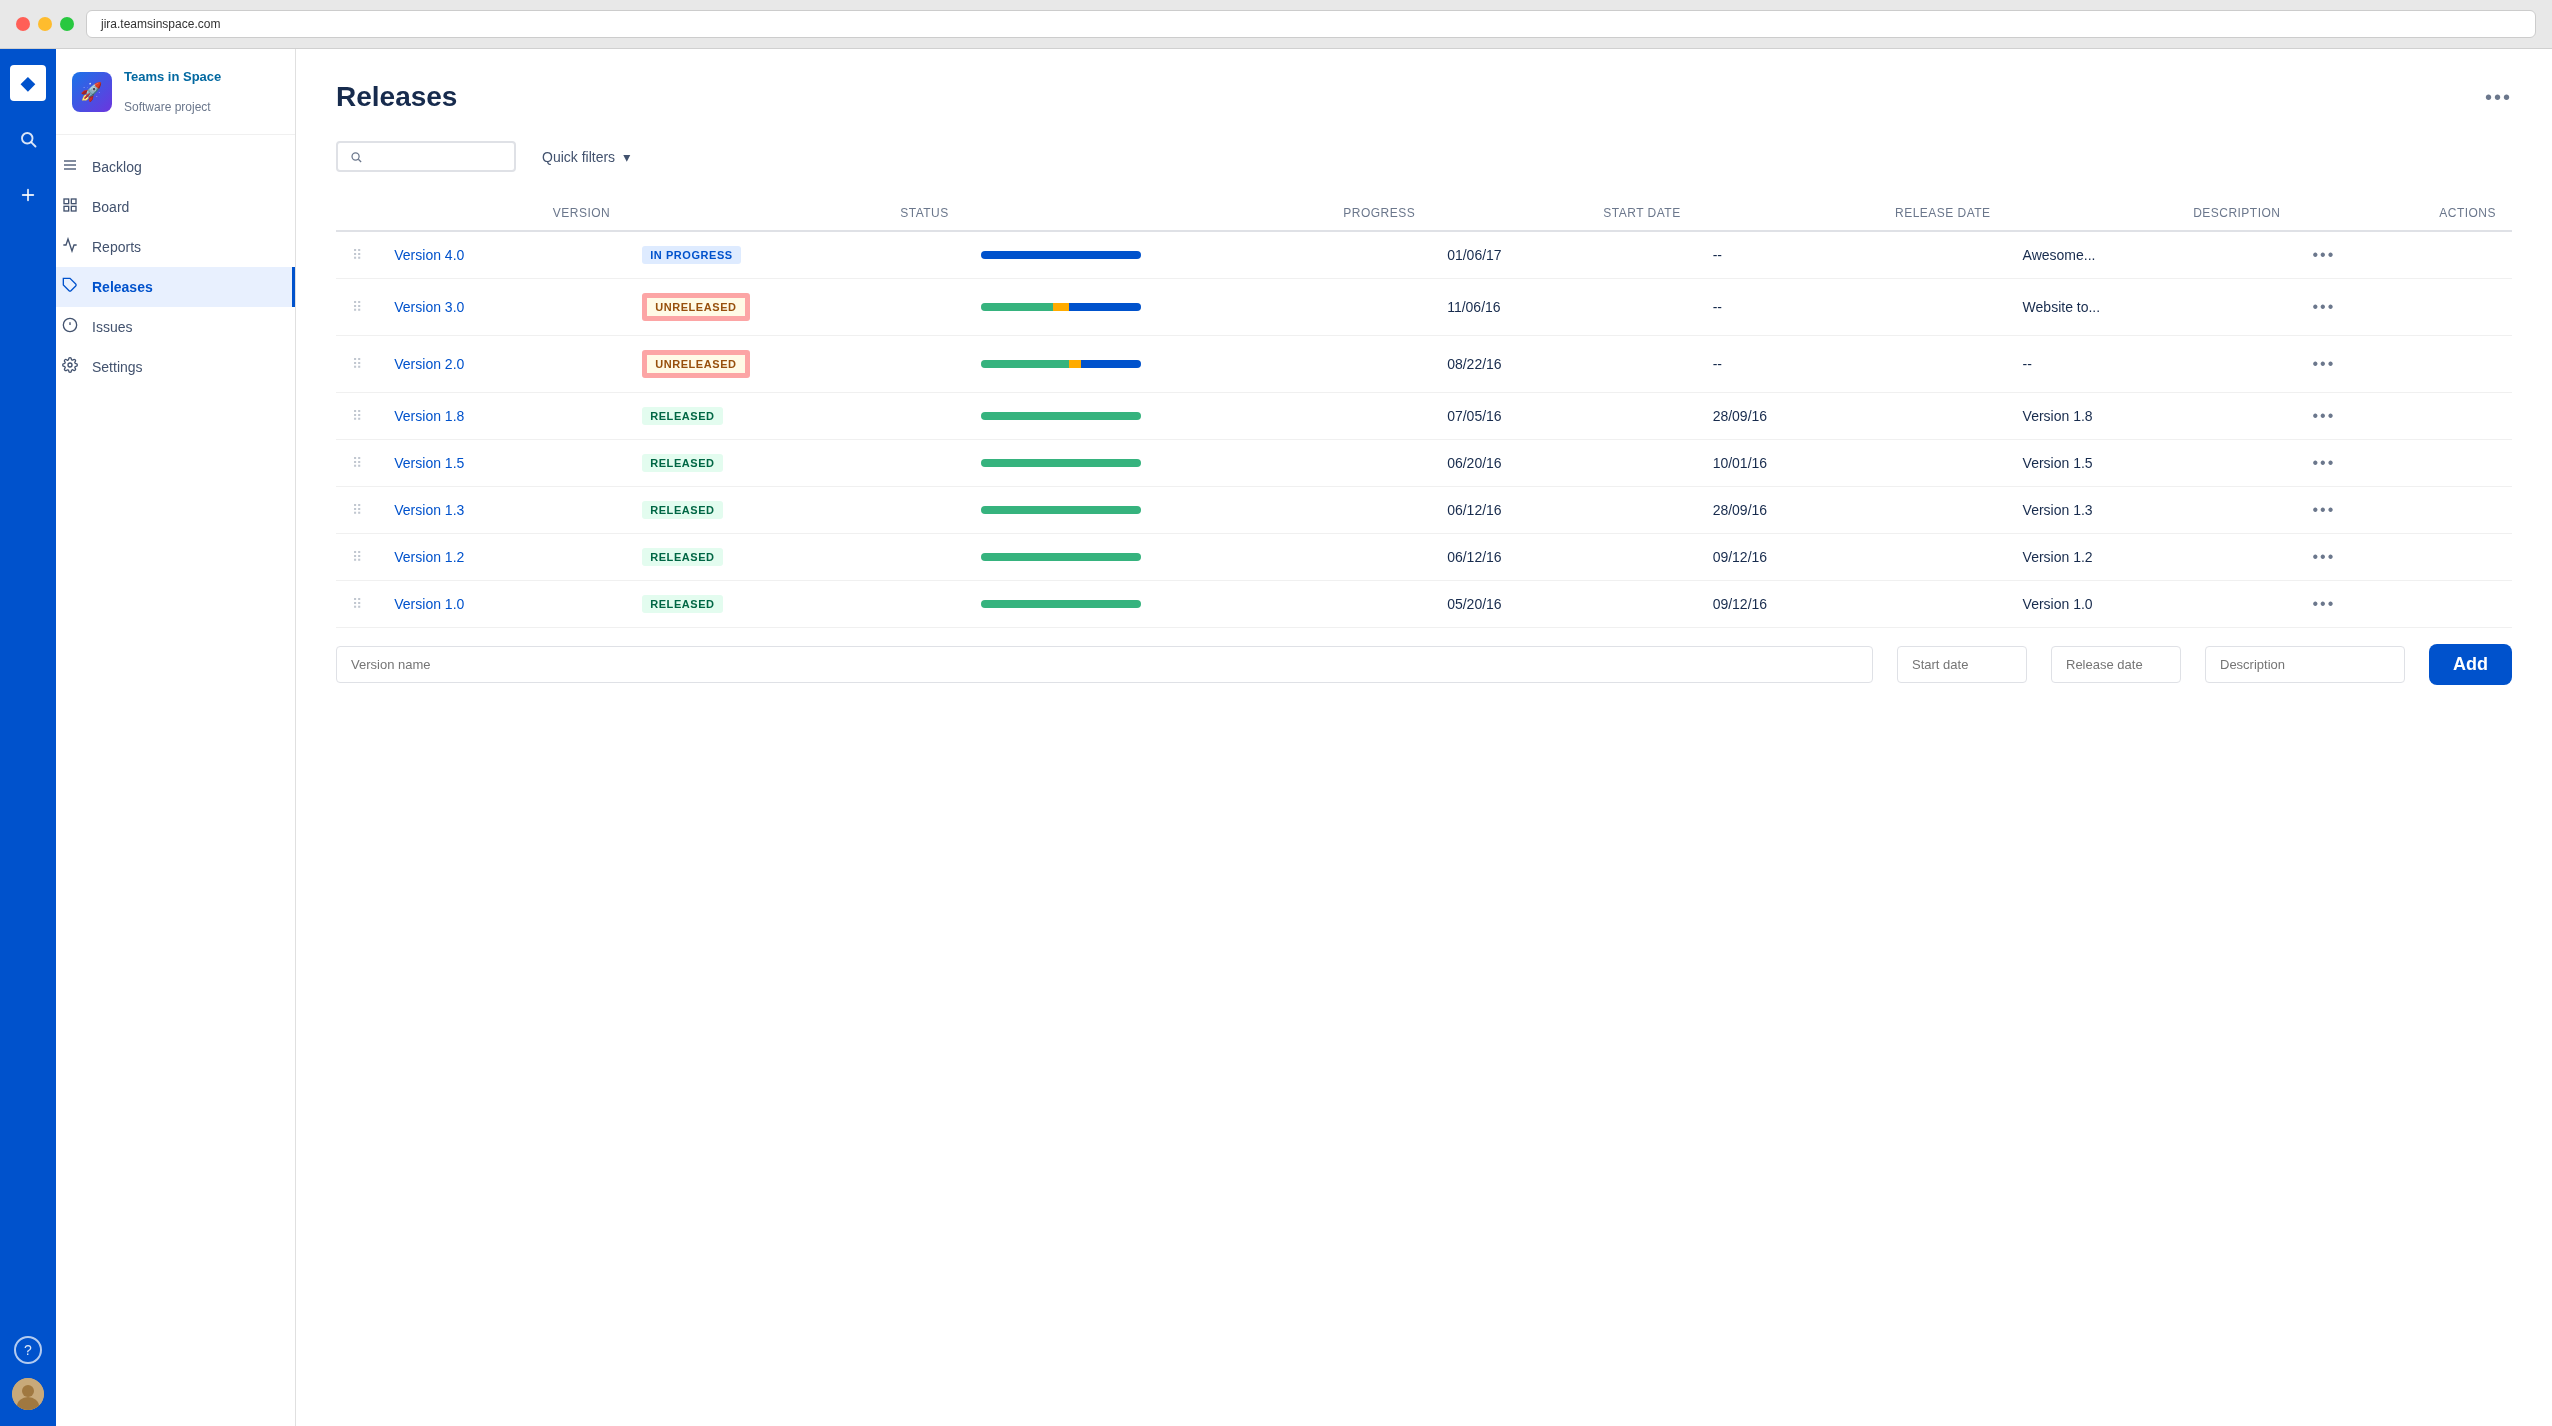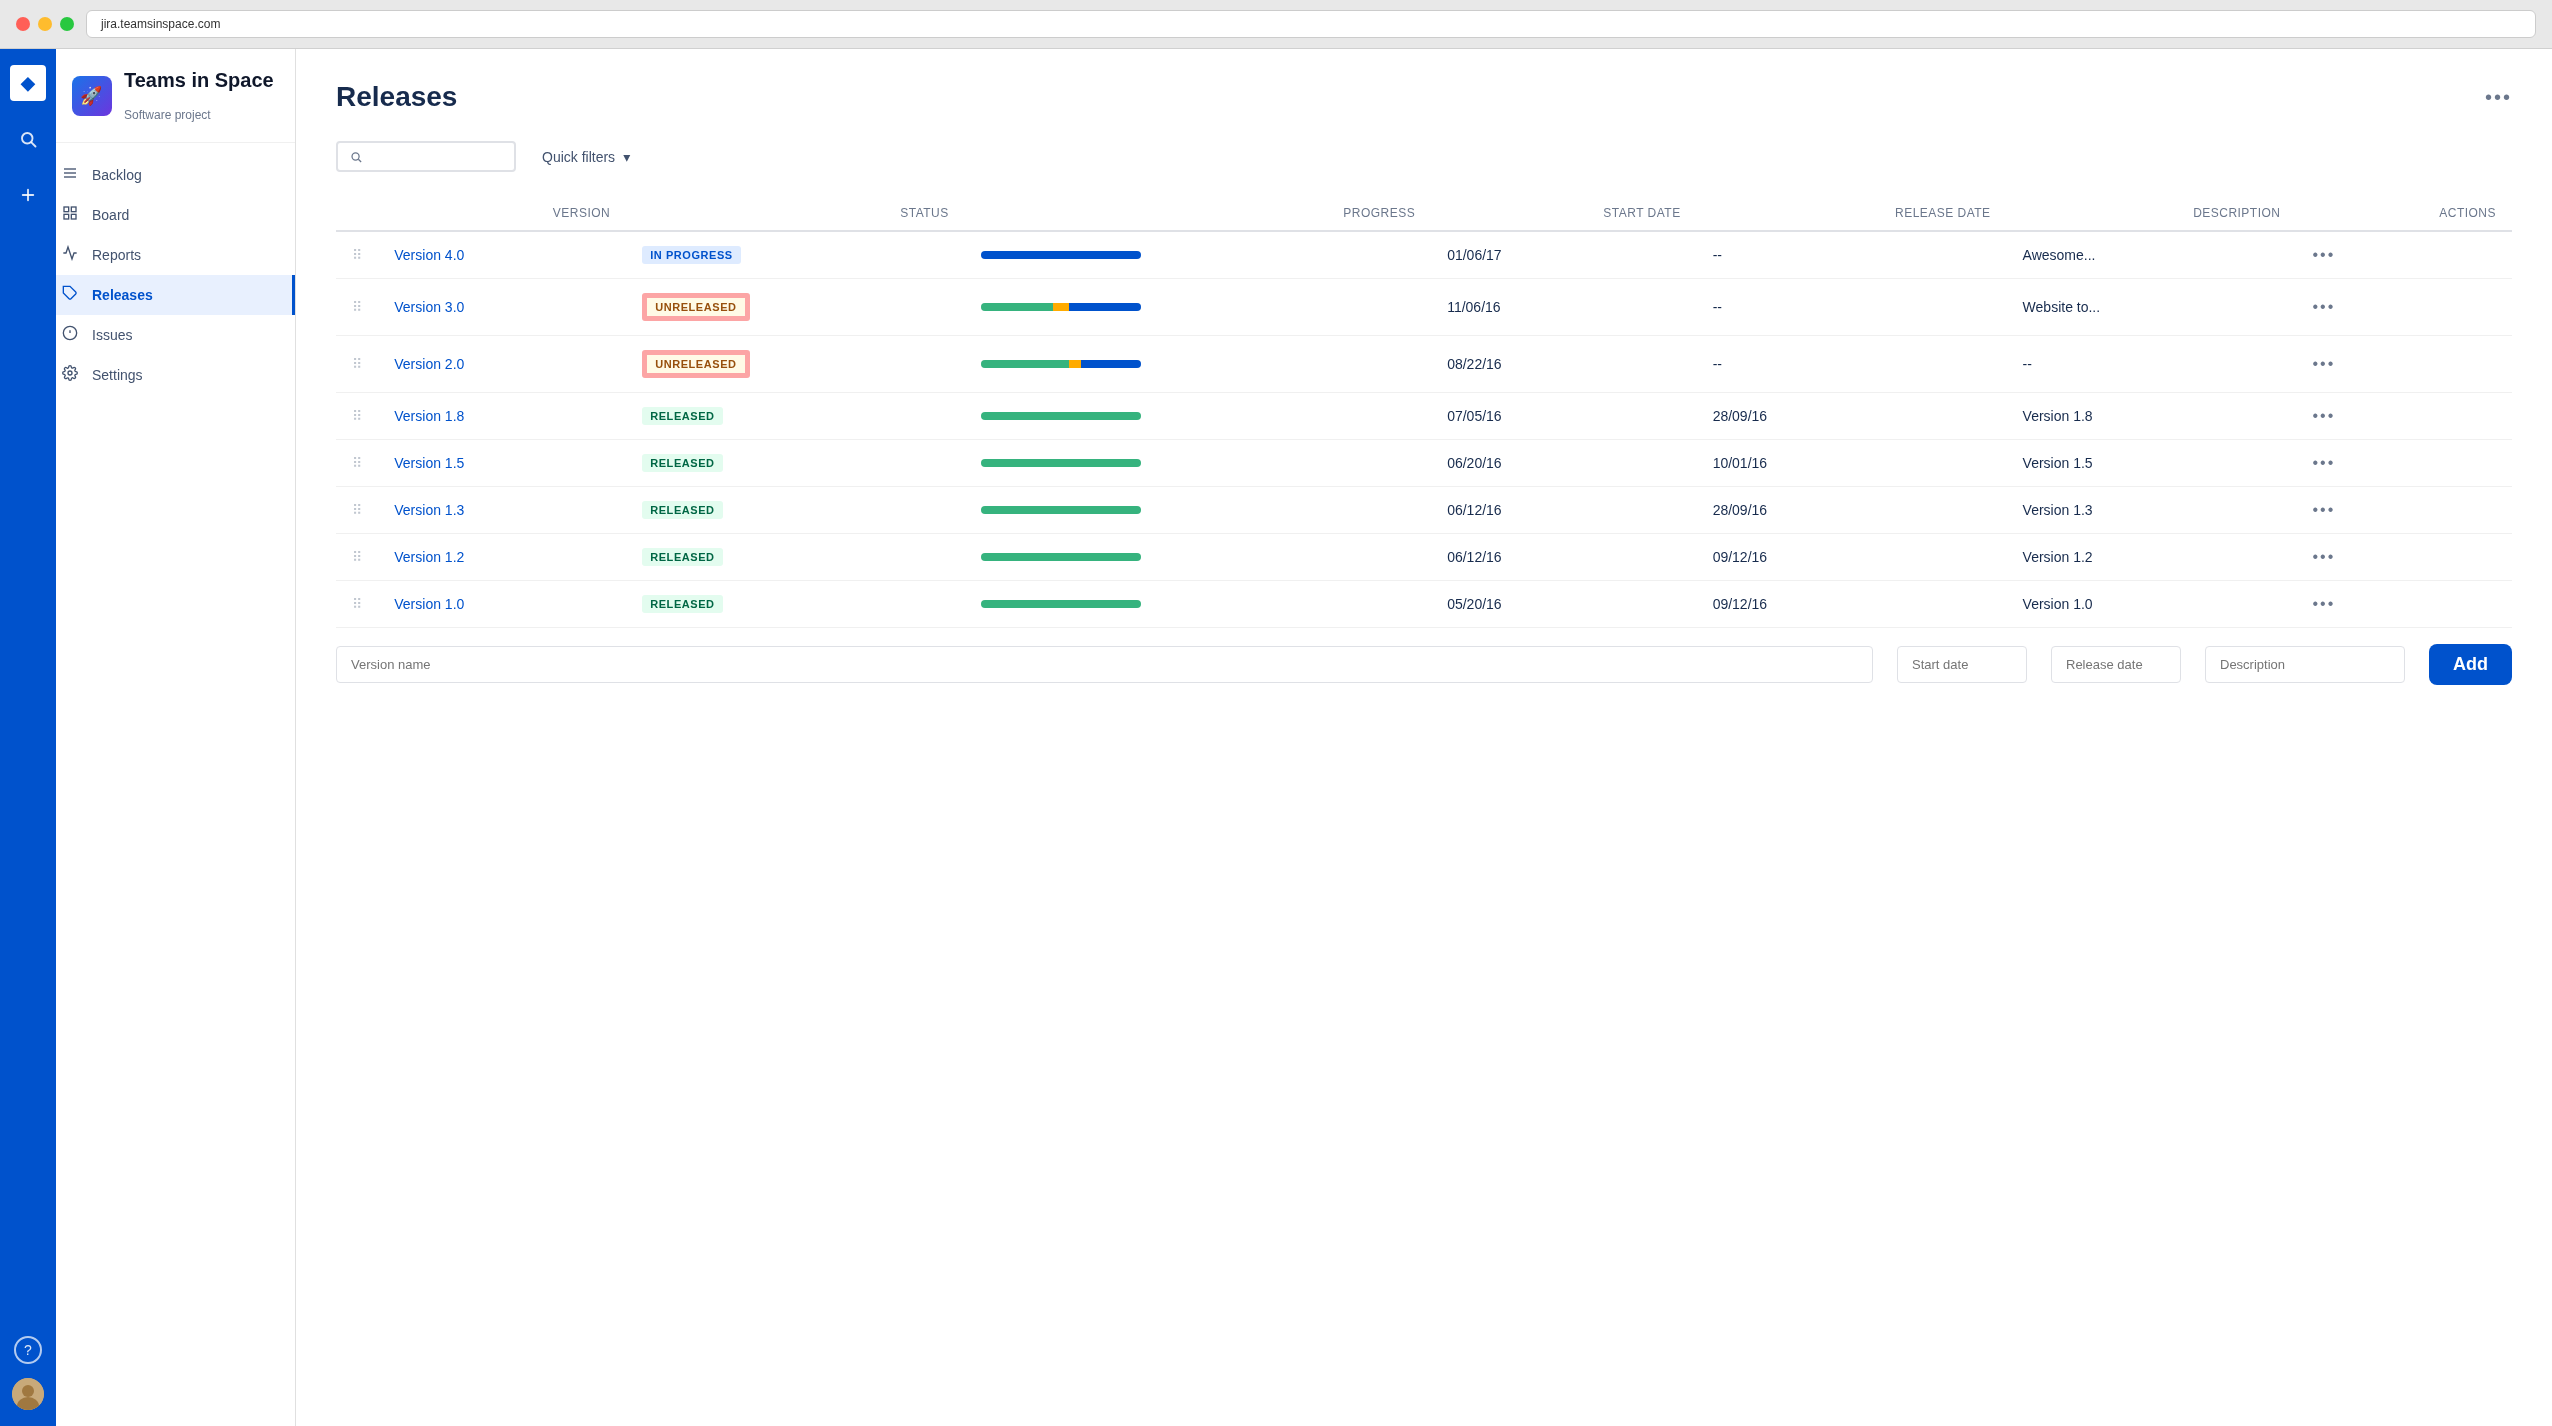--- a/index.html
+++ b/index.html
@@ -69,21 +69,21 @@
     .project-icon {
       width: 40px;
       height: 40px;
       border-radius: 8px;
       background: linear-gradient(135deg, #1a73e8, #6c35de);
       display: flex;
       align-items: center;
       justify-content: center;
       font-size: 18px;
     }
-    .project-info .project-name { font-weight: 600; font-size: 20px; color: #0f172a; }
+    .project-info .project-name { font-weight: 600; font-size: 13px; color: #0369a1; }
     .project-info .project-type { font-size: 12px; color: #6b778c; margin-top: 16px; }
 
     .sidebar-nav { padding: 12px 0; }
     .sidebar-item {
       display: flex;
       align-items: center;
       gap: 12px;
       padding: 10px 4px;
       cursor: pointer;
       color: #42526e;

